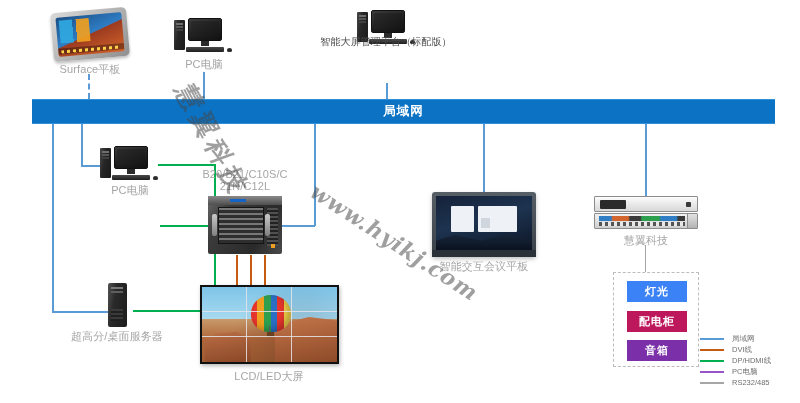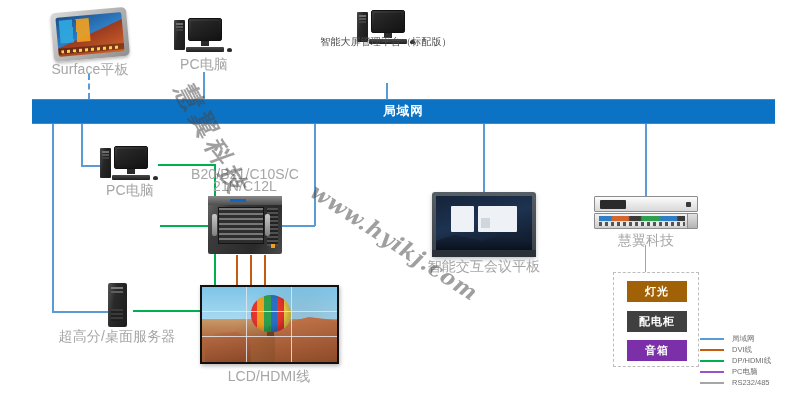--- a/index.html
+++ b/index.html
@@ -6,21 +6,21 @@
   html, body {
     width: 800px; height: 403px;
     background: #ffffff;
     font-family: "Liberation Sans", "DejaVu Sans", sans-serif;
     overflow: hidden;
   }
   #stage { position: relative; width: 800px; height: 403px; background: #fff; }
   .lbl {
     position: absolute;
     color: #a6a6a6;
-    font-size: 14px;
+    font-size: 11px;
     line-height: 12px;
     text-align: center;
     white-space: nowrap;
     letter-spacing: .1px;
   }
   .lbl.sub { font-size: 7.5px; color: #b8b8b8; }
 
   
   .line { position: absolute; }
   .ln-blue   { background: #5b9bd5; }
@@ -279,22 +279,22 @@
   
   #periph-box {
     position: absolute; left: 613px; top: 272px; width: 86px; height: 95px;
     border: 1px dashed #bdbdbd;
   }
   .pbx {
     position: absolute; left: 13px; width: 60px; height: 21px;
     display: flex; align-items: center; justify-content: center;
     color: #fff; font-size: 11px; font-weight: bold; letter-spacing: 1px;
   }
-  .pbx-1 { top: 8px;  background: #a16207; }
-  .pbx-2 { top: 38px; background: #404040; }
+  .pbx-1 { top: 8px;  background: #3b82f6; }
+  .pbx-2 { top: 38px; background: #be185d; }
   .pbx-3 { top: 67px; background: #7b2fa8; }
 
   
   #legend { position: absolute; left: 700px; top: 333px; width: 95px; }
   .lg-row { position: relative; height: 11px; }
   .lg-swatch {
     position: absolute; left: 0; top: 5px; width: 24px; height: 2px;
   }
   .lg-text {
     position: absolute; left: 32px; top: 0;
@@ -427,21 +427,21 @@
 
   <div id="wall-art">
     <div class="wall-img">
       <div class="wall-mesa"></div>
       <div class="wall-mesa2"></div>
       <div class="wall-balloon"></div>
       <div class="wall-basket"></div>
     </div>
     <div class="wall-grid"></div>
   </div>
-  <div class="lbl" style="left:209px; top:370px; width:120px;">LCD/HDMI线</div>
+  <div class="lbl" style="left:209px; top:370px; width:120px;">LCD/LED大屏</div>
 
   <div id="panel-art">
     <div class="pn-screen">
       <div class="pn-hill"></div>
       <div class="pn-card"></div>
       <div class="pn-card2"></div>
     </div>
     <div class="pn-mount"></div>
   </div>
   <div class="lbl" style="left:424px; top:260px; width:120px;">智能交互会议平板</div>

